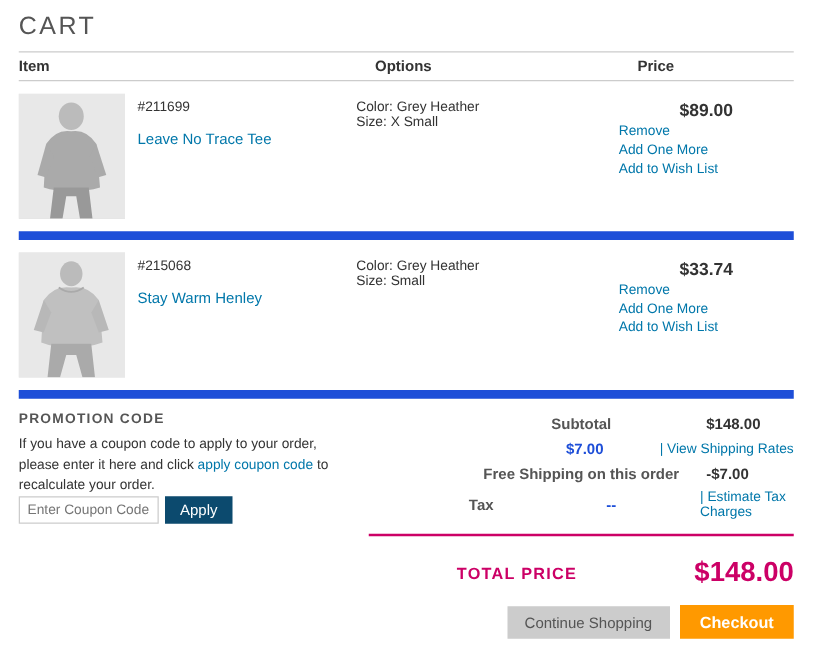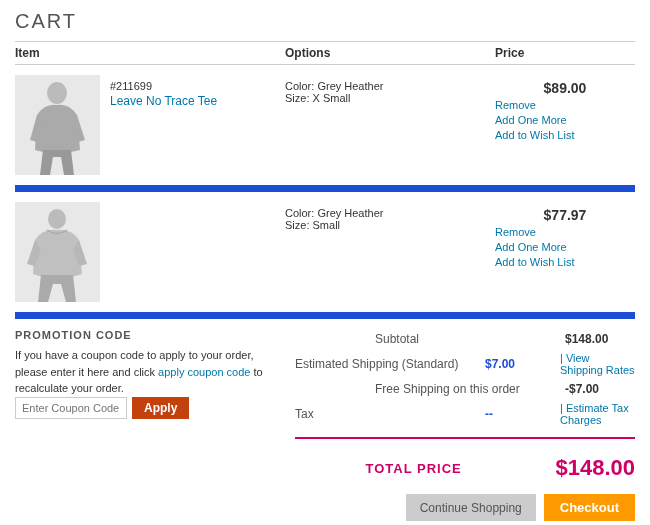--- a/index.html
+++ b/index.html
@@ -4,66 +4,66 @@
   <style>
     * { box-sizing: border-box; margin: 0; padding: 0; }
     body { font-family: Arial, sans-serif; font-size: 12px; color: #333; background: #fff; width: 650px; }
 
     .page { width: 650px; padding: 10px 15px; }
 
     h1.cart-title { font-size: 20px; font-weight: normal; letter-spacing: 2px; color: #555; margin-bottom: 8px; }
 
     .table-header { display: flex; border-top: 1px solid #ccc; border-bottom: 1px solid #ccc; padding: 4px 0; font-weight: bold; font-size: 12px; }
     .th-item { width: 270px; }
-    .th-options { width: 210px; }
+    .th-options { width: 210px; margin-left: 15px; }
     .th-price { flex: 1; }
 
     .cart-row { display: flex; border-bottom: 7px solid #1d4ed8; padding: 10px 0; }
     .col-item { width: 270px; display: flex; gap: 10px; }
     .col-options { width: 210px; padding-top: 5px; }
     .col-price { flex: 1; padding-top: 5px; }
 
     .item-image { width: 85px; height: 100px; background: #ddd; flex-shrink: 0; overflow: hidden; display: flex; align-items: center; justify-content: center; }
     .item-image svg { width: 85px; height: 100px; }
 
     .item-info { padding-top: 5px; }
     .item-sku { color: #333; font-size: 11px; }
-    .item-name { color: #0077aa; font-size: 12px; text-decoration: none; display: block; margin-top: 2px; cursor: pointer; }
+    .item-name { color: #0077aa; font-size: 12px; text-decoration: none; display: block; margin-top: 12px; cursor: pointer; }
 
     .option-label { font-size: 11px; color: #333; }
 
     .price { font-size: 14px; font-weight: bold; color: #333; text-align: center; }
     .action-link { color: #0077aa; font-size: 11px; text-decoration: none; display: block; margin-top: 3px; cursor: pointer; }
 
     .bottom-section { display: flex; margin-top: 10px; gap: 20px; }
 
     .promo-section { width: 260px; }
     .promo-title { font-size: 11px; font-weight: bold; letter-spacing: 1px; color: #555; margin-bottom: 6px; }
     .promo-text { font-size: 11px; color: #333; line-height: 1.5; }
     .promo-text a { color: #0077aa; }
     .promo-input-row { display: flex; gap: 5px; align-items: center; }
     .promo-input { border: 1px solid #ccc; padding: 4px 6px; font-size: 11px; width: 112px; color: #aaa; }
-    .apply-btn { background: #c2410c; border: none; color: white; padding: 4px 12px; font-size: 12px; cursor: pointer; font-weight: bold; }
+    .apply-btn { background: #0c4a6e; border: none; color: white; padding: 4px 12px; font-size: 12px; cursor: pointer; font-weight: normal; }
 
     .summary-section { flex: 1; }
     .summary-row { display: flex; justify-content: flex-end; padding: 3px 0; gap: 10px; align-items: center; }
-    .summary-label { text-align: left; font-weight: normal; color: #555; min-width: 180px; }
+    .summary-label { text-align: center; font-weight: bold; color: #555; min-width: 180px; }
     .summary-value { min-width: 70px; font-weight: bold; text-align: left; }
     .summary-link { color: #0077aa; font-size: 11px; text-decoration: none; }
     .summary-meta { display: flex; align-items: center; gap: 5px; }
     .summary-meta .summary-value { color: #1d4ed8; }
     .neg { color: #333; }
 
     .divider-line { border: none; border-top: 2px solid #cc0066; margin: 8px 0; }
 
     .total-row { display: flex; justify-content: flex-end; padding: 8px 0; gap: 10px; align-items: center; }
     .total-label { font-size: 13px; font-weight: bold; color: #cc0066; letter-spacing: 1px; min-width: 180px; }
     .total-value { font-size: 22px; font-weight: bold; color: #cc0066; min-width: 70px; }
 
-    .action-buttons { display: flex; justify-content: flex-end; gap: 8px; margin-top: 5px; }
+    .action-buttons { display: flex; justify-content: flex-end; gap: 8px; margin-top: 5px; align-items: center; }
     .continue-btn { background: #ccc; border: none; color: #555; padding: 6px 14px; font-size: 12px; cursor: pointer; }
     .checkout-btn { background: #f90; border: none; color: white; padding: 6px 16px; font-size: 13px; font-weight: bold; cursor: pointer; }
 
     .banner-section { display: flex; margin-top: 15px; height: 80px; }
     .banner-sale { background: #cc0066; flex: 1; display: flex; align-items: center; justify-content: center; }
     .banner-free { background: #cc0066; flex: 2; display: flex; align-items: center; justify-content: flex-start; padding: 10px 20px; gap: 10px; border-left: 3px solid #fff; }
   </style>
 </head>
 <body>
 
@@ -119,33 +119,37 @@
           <rect width="85" height="100" fill="#e8e8e8"></rect>
           <ellipse cx="42" cy="17" rx="9" ry="10" fill="#bbb"></ellipse>
           <path d="M20 38 Q28 26 42 28 Q56 26 64 38 L67 72 Q56 76 42 76 Q28 76 18 72 Z" fill="#c0c0c0"></path>
 
           <path d="M32 28 Q42 35 52 28" stroke="#aaa" fill="none" stroke-width="1.5"></path>
           <path d="M20 38 L12 62 L20 64 L26 48" fill="#b8b8b8"></path>
           <path d="M64 38 L72 62 L64 64 L58 48" fill="#b8b8b8"></path>
           <path d="M26 73 L23 100 L33 100 L38 82 L46 82 L51 100 L61 100 L58 73 Z" fill="#aaa"></path>
         </svg>
       </div>
+      <div class="item-info">
+        <div class="item-sku">#215068</div>
+        <a class="item-name">Stay Warm Henley</a>
+      </div>
     </div>
     <div class="col-options">
       <div class="option-label">
         <span>Color:</span>
         <span>Grey Heather</span>
       </div>
       <div class="option-label">
         <span>Size:</span>
         <span>Small</span>
       </div>
     </div>
     <div class="col-price">
-      <div class="price">$77.97</div>
+      <div class="price">$33.74</div>
       <a class="action-link">Remove</a>
       <a class="action-link">Add One More</a>
       <a class="action-link">Add to Wish List</a>
     </div>
   </div>
 
   <div class="bottom-section">
 
     <div class="promo-section">
       <div class="promo-title">PROMOTION CODE</div>
@@ -159,21 +163,20 @@
         <button class="apply-btn">Apply</button>
       </div>
     </div>
 
     <div class="summary-section">
       <div class="summary-row">
         <div class="summary-label">Subtotal</div>
         <div class="summary-value">$148.00</div>
       </div>
       <div class="summary-row">
-        <div class="summary-label">Estimated Shipping (Standard)</div>
         <div class="summary-meta">
           <span class="summary-value">$7.00</span>
           <a class="summary-link">| View Shipping Rates</a>
         </div>
       </div>
       <div class="summary-row">
         <div class="summary-label">Free Shipping on this order</div>
         <div class="summary-value neg">-$7.00</div>
       </div>
       <div class="summary-row">

